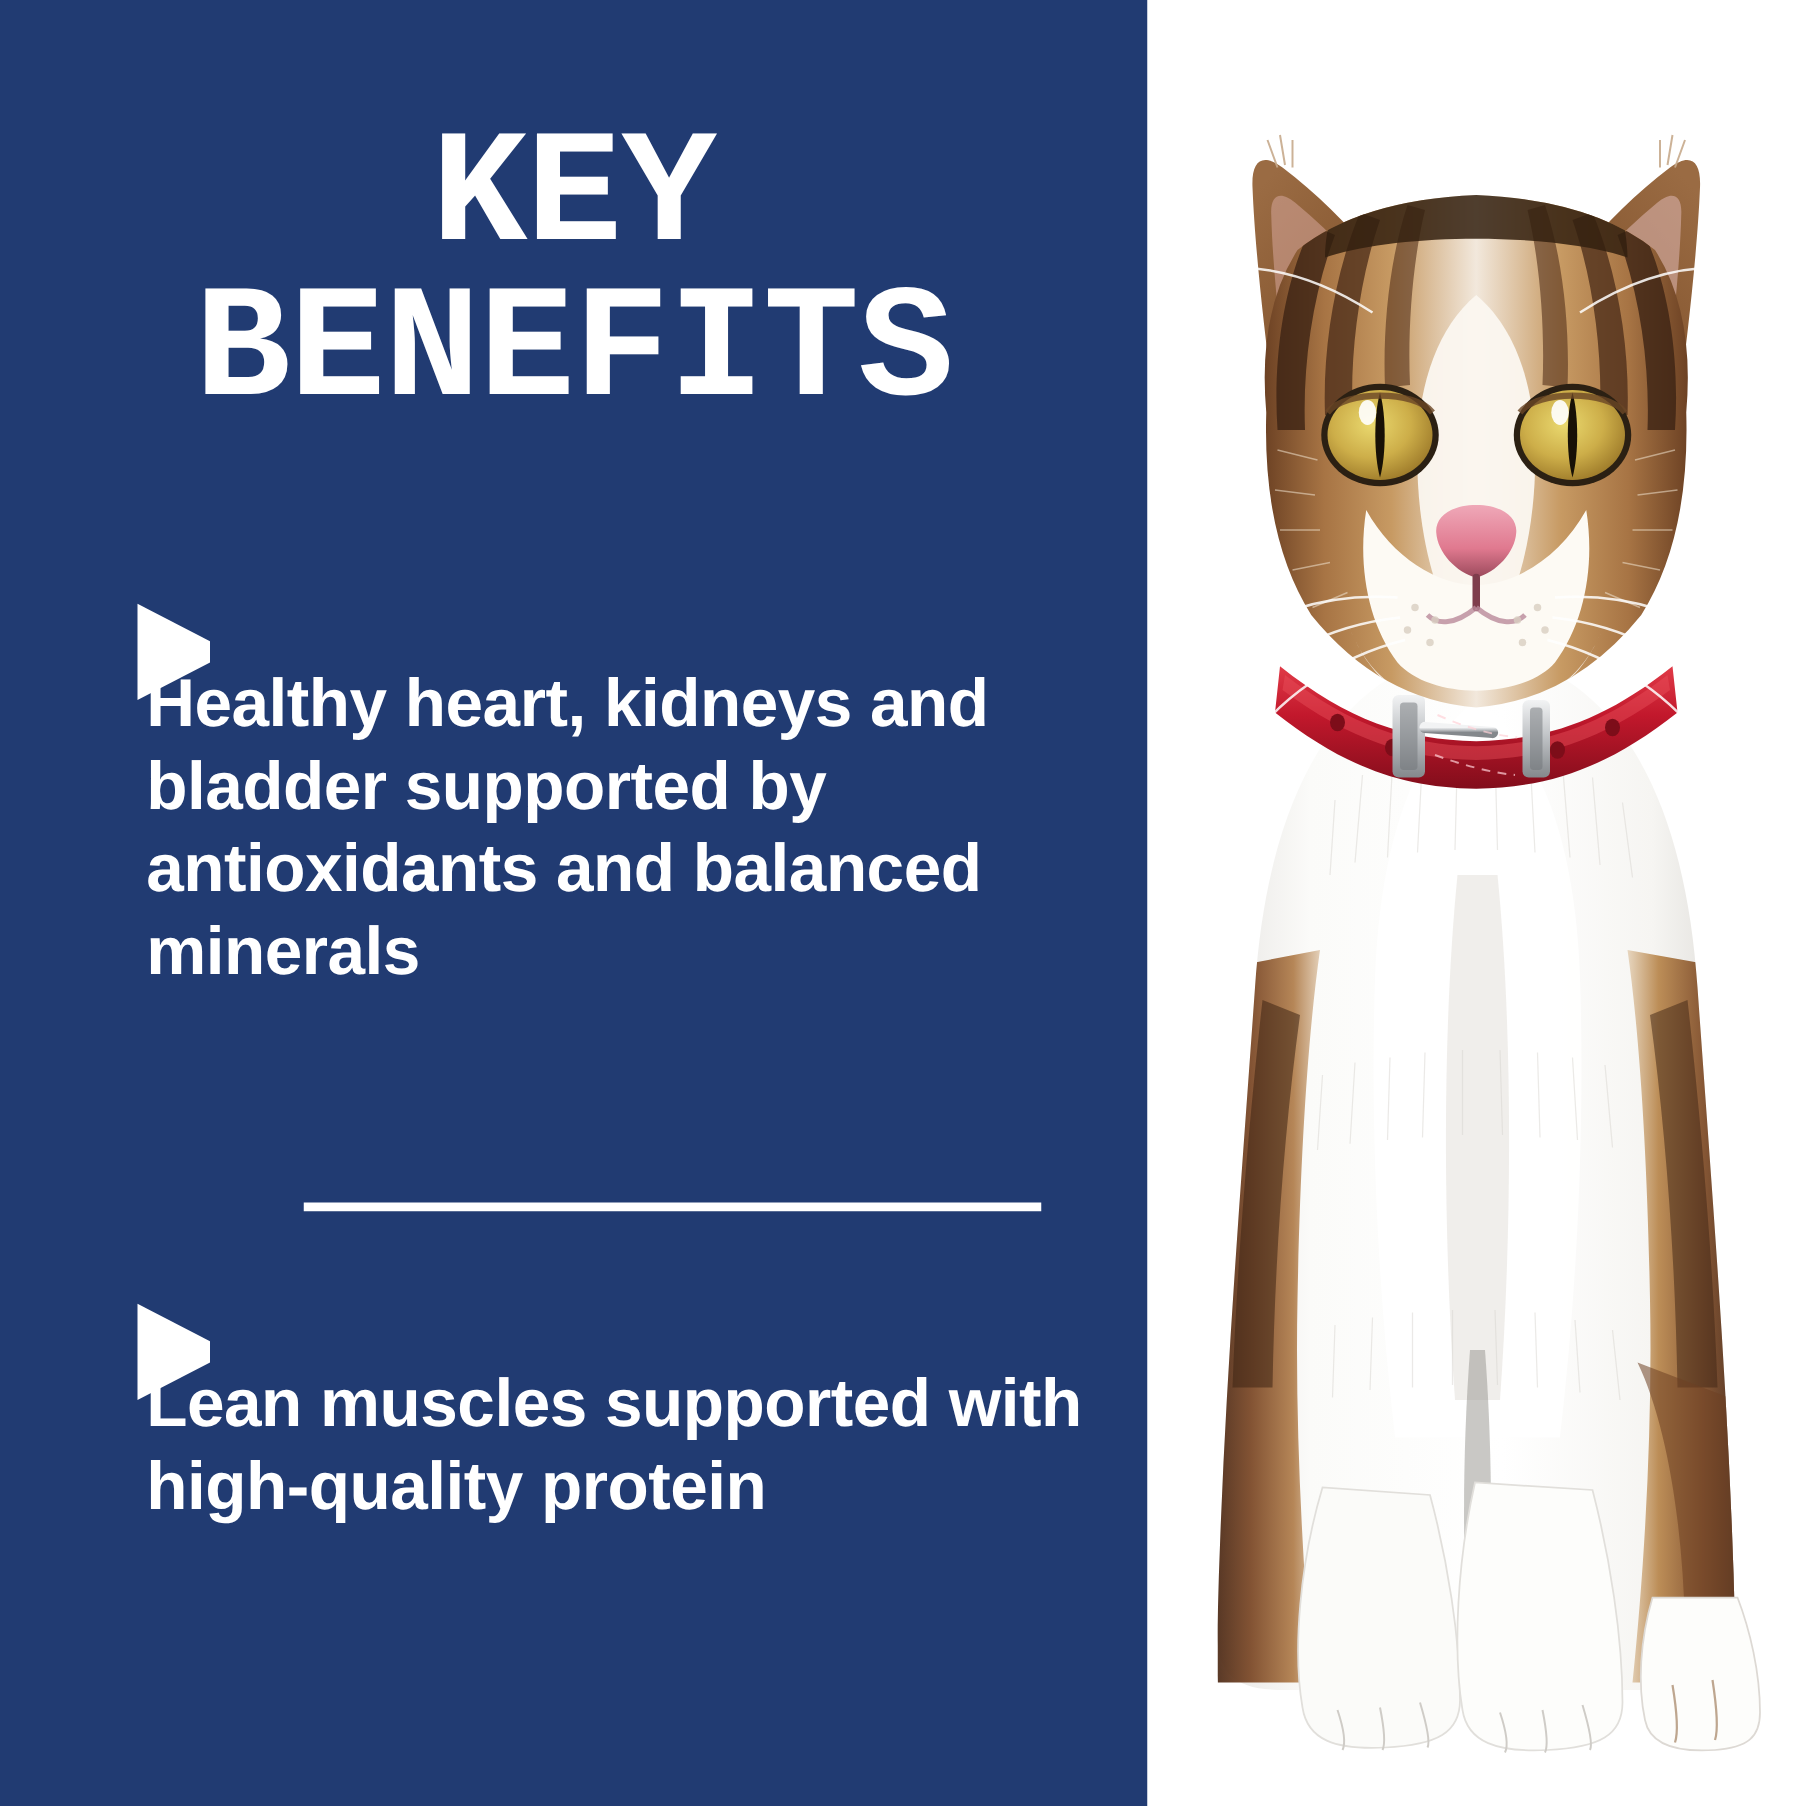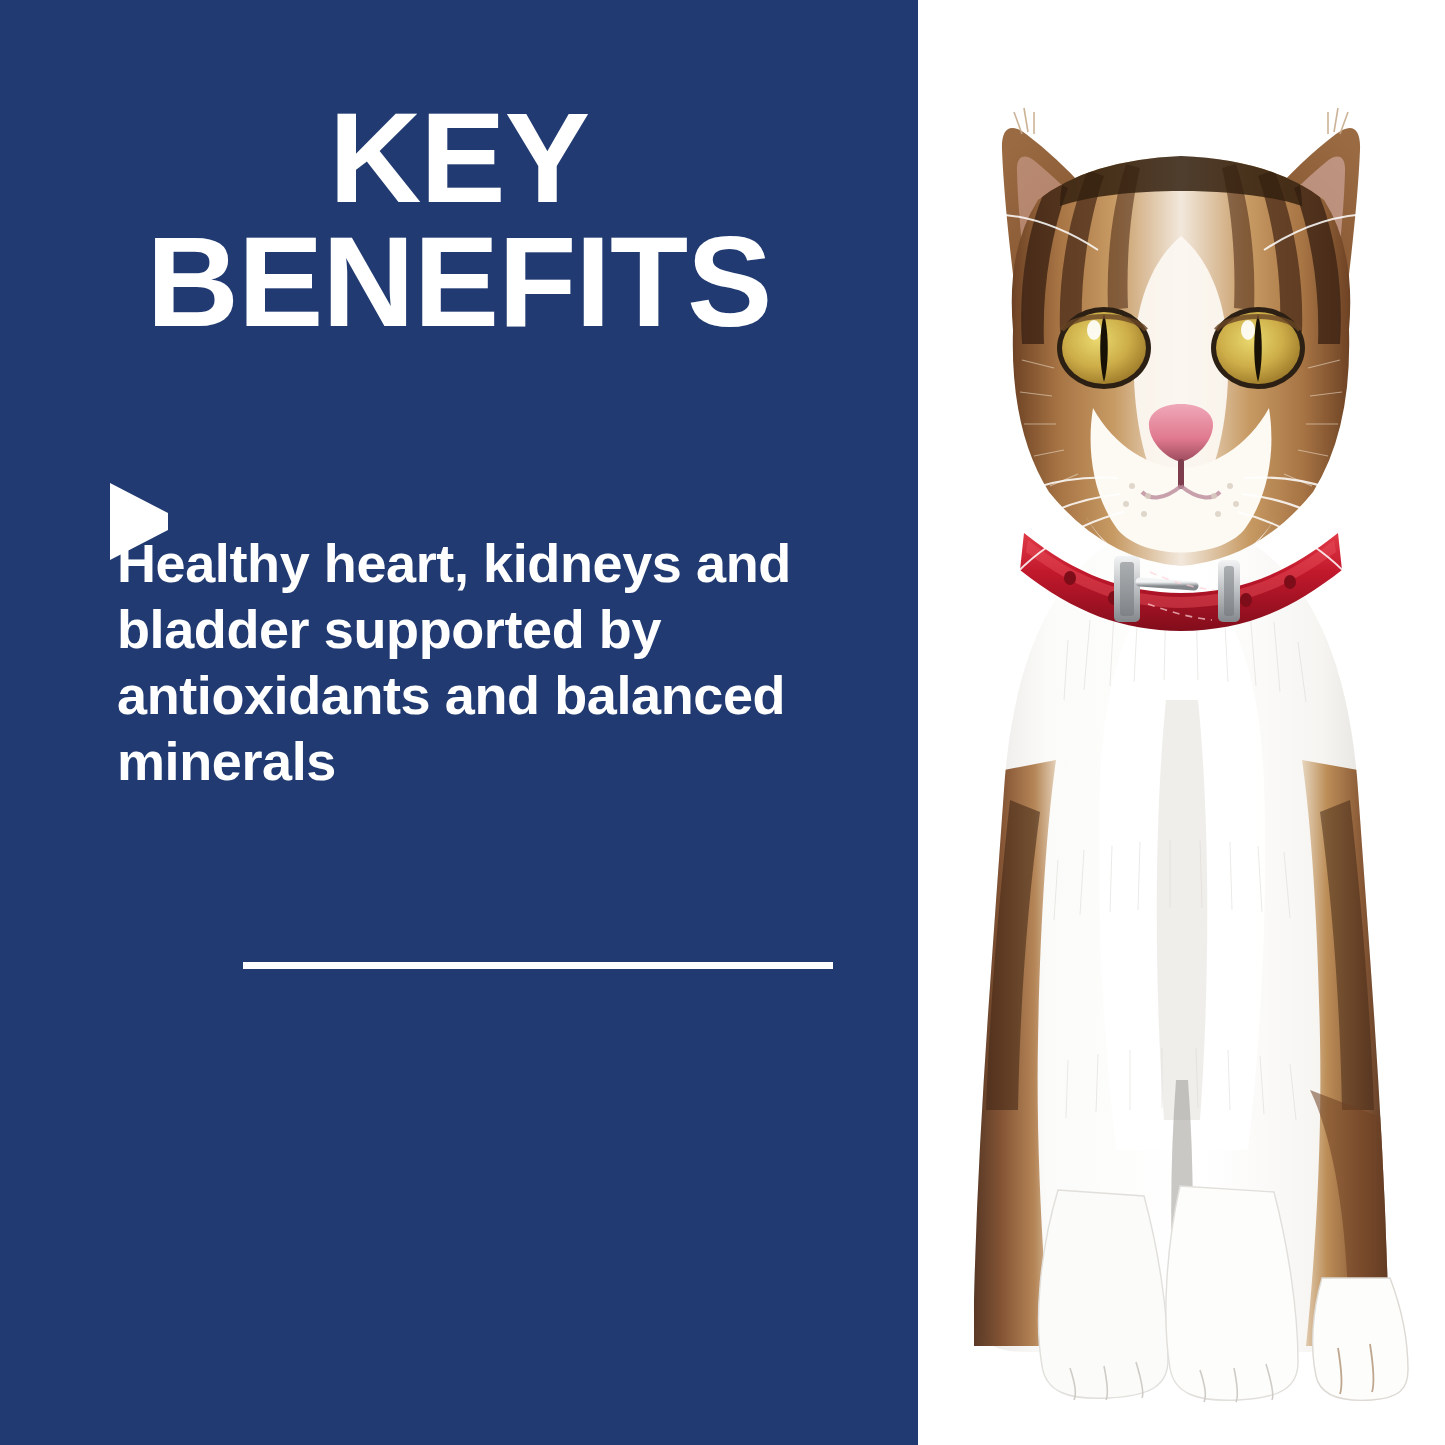--- a/index.html
+++ b/index.html
@@ -26,21 +26,21 @@
     background: #213b72;
   }
 
   .title {
     position: absolute;
     left: 0;
     top: 96px;
     width: 918px;
     text-align: center;
     color: #ffffff;
-    font-family: Liberation Sans, sans-serif;
+    font-family: Liberation Mono, monospace;
     font-weight: 700;
     font-size: 128px;
     line-height: 0.97;
     letter-spacing: -1px;
     white-space: pre-line;
   }
 
   .benefits {
     position: absolute;
     left: 110px;
@@ -119,20 +119,28 @@
         <span class="bullet-icon">
           <span class="tri"></span>
         </span>
         <div class="benefit-text">Healthy heart, kidneys and bladder supported by antioxidants and balanced minerals</div>
       </div>
 
     </div>
 
     <div class="divider"></div>
 
+    <div class="benefits" style="top:1060px;">
+      <div class="benefit b2">
+        <span class="bullet-icon">
+          <span class="tri"></span>
+        </span>
+        <div class="benefit-text">Lean muscles supported with high-quality protein</div>
+      </div>
+    </div>
 
   </div>
 
   <div class="photo">
     <svg width="527" height="1445" viewBox="0 0 527 1445" xmlns="http://www.w3.org/2000/svg">
       <defs>
         <linearGradient id="gBodyW" x1="0" y1="0" x2="1" y2="0">
           <stop offset="0%" stop-color="#e8e6e3"></stop>
           <stop offset="18%" stop-color="#fbfbf9"></stop>
           <stop offset="55%" stop-color="#ffffff"></stop>

